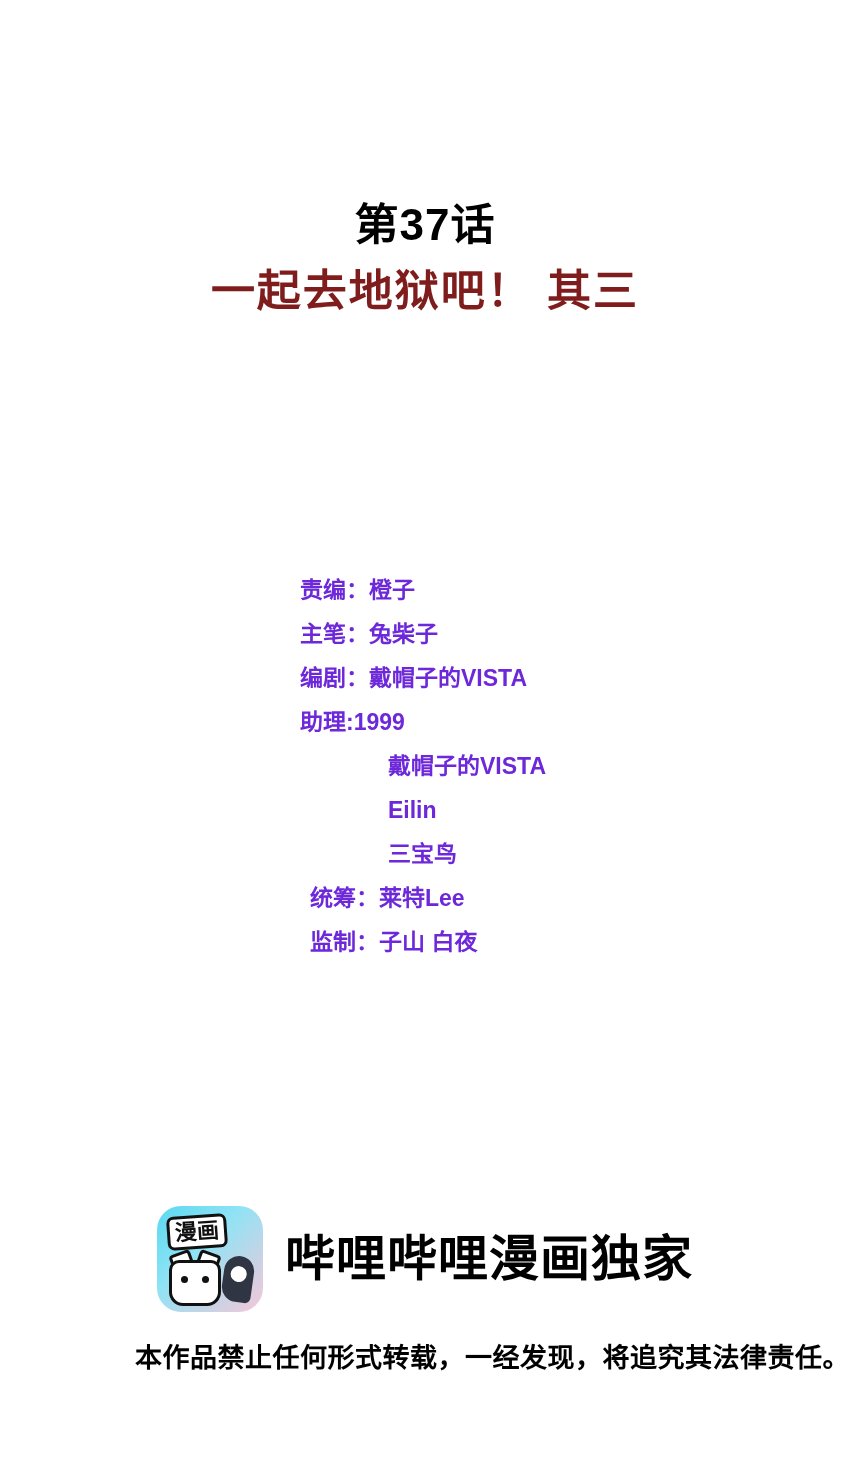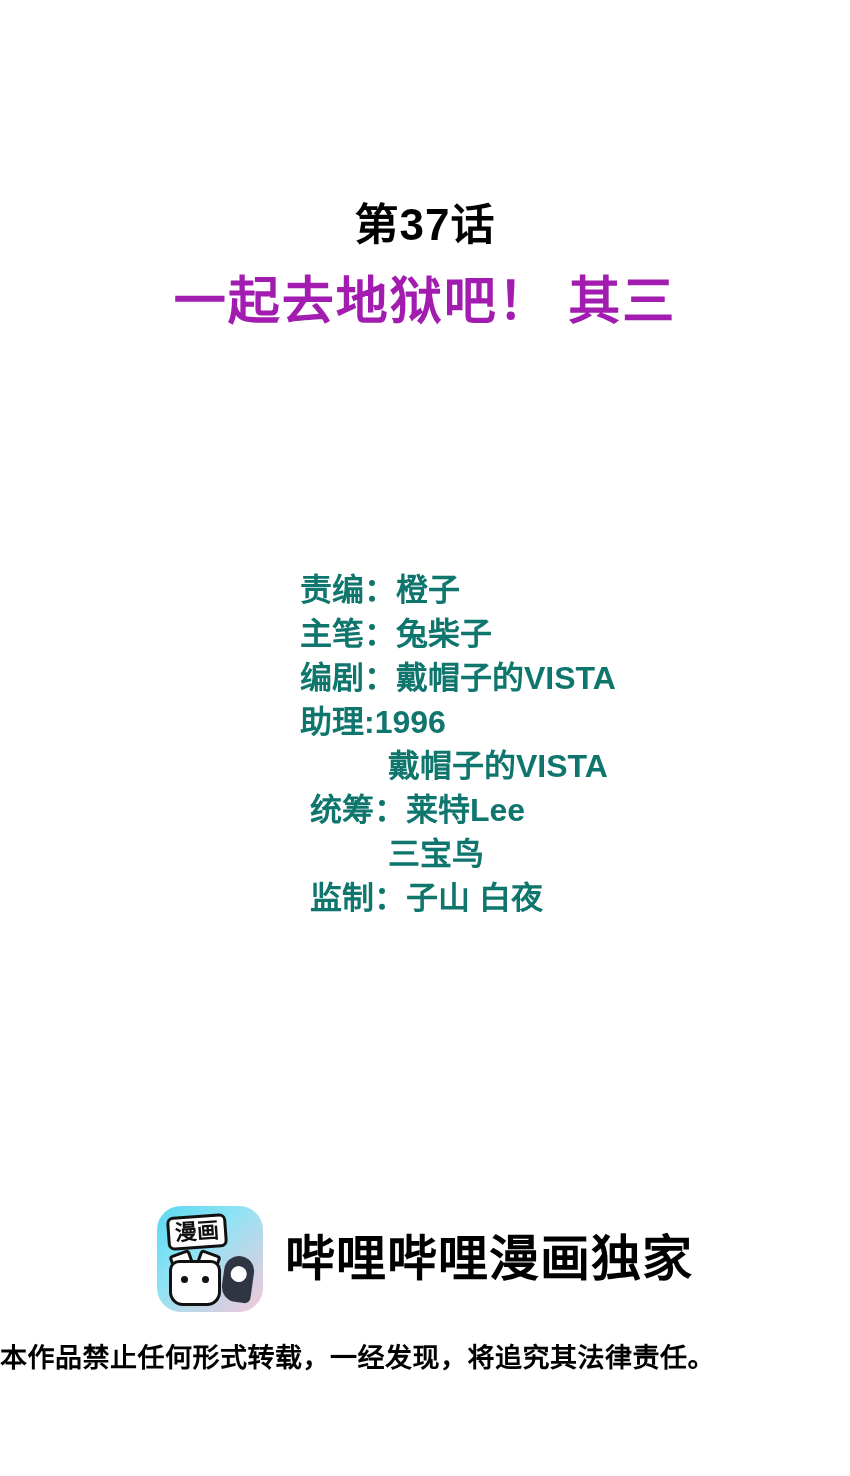--- a/index.html
+++ b/index.html
@@ -32,41 +32,41 @@
     text-align: center;
   }
   .title-line-1 {
     font-size: 44px;
     font-weight: 700;
     letter-spacing: 1px;
     line-height: 58px;
     color: #000;
   }
   .title-line-2 {
-    font-size: 52px;
+    font-size: 44px;
     font-weight: 700;
     letter-spacing: 2px;
     line-height: 58px;
-    margin-top: 18px;
-    color: #a21caf;
+    margin-top: 8px;
+    color: #7f1d1d;
   }
 
   
   .credits {
     position: absolute;
     top: 568px;
     left: 300px;
     width: 480px;
   }
   .credit-row {
-    font-size: 32px;
+    font-size: 23px;
     font-weight: 700;
     line-height: 44px;
     white-space: nowrap;
-    color: #0f766e;
+    color: #6d28d9;
   }
   .credit-row.indent {
     padding-left: 88px;
   }
   .credit-row.center-label {
     padding-left: 10px;
   }
 
   
   .brand-row {
@@ -163,21 +163,21 @@
     letter-spacing: 1px;
     color: #000000;
     line-height: 56px;
   }
 
   .disclaimer {
     position: absolute;
     top: 1336px;
     left: 0;
     width: 850px;
-    text-align: left;
+    text-align: right;
     font-size: 27px;
     font-weight: 700;
     letter-spacing: 0.5px;
     color: #000;
   }
 </style>
 </head>
 <body>
 
 <div class="page">
@@ -191,30 +191,33 @@
     <div class="credit-row">
       <span>责编：</span><span>橙子</span>
     </div>
     <div class="credit-row">
       <span>主笔：</span><span>兔柴子</span>
     </div>
     <div class="credit-row">
       <span>编剧：</span><span>戴帽子的VISTA</span>
     </div>
     <div class="credit-row">
-      <span>助理:</span><span>1996</span>
+      <span>助理:</span><span>1999</span>
     </div>
     <div class="credit-row indent">
       <span>戴帽子的VISTA</span>
     </div>
+    <div class="credit-row indent">
+      <span>Eilin</span>
+    </div>
+    <div class="credit-row indent">
+      <span>三宝鸟</span>
+    </div>
     <div class="credit-row center-label">
       <span>统筹：</span><span>莱特Lee</span>
-    </div>
-    <div class="credit-row indent">
-      <span>三宝鸟</span>
     </div>
     <div class="credit-row center-label">
       <span>监制：</span><span>子山 白夜</span>
     </div>
   </div>
 
   <div class="brand-row">
     <div class="brand-logo">
       <div class="logo-badge">漫画</div>
       <div class="logo-ear-l"></div>

